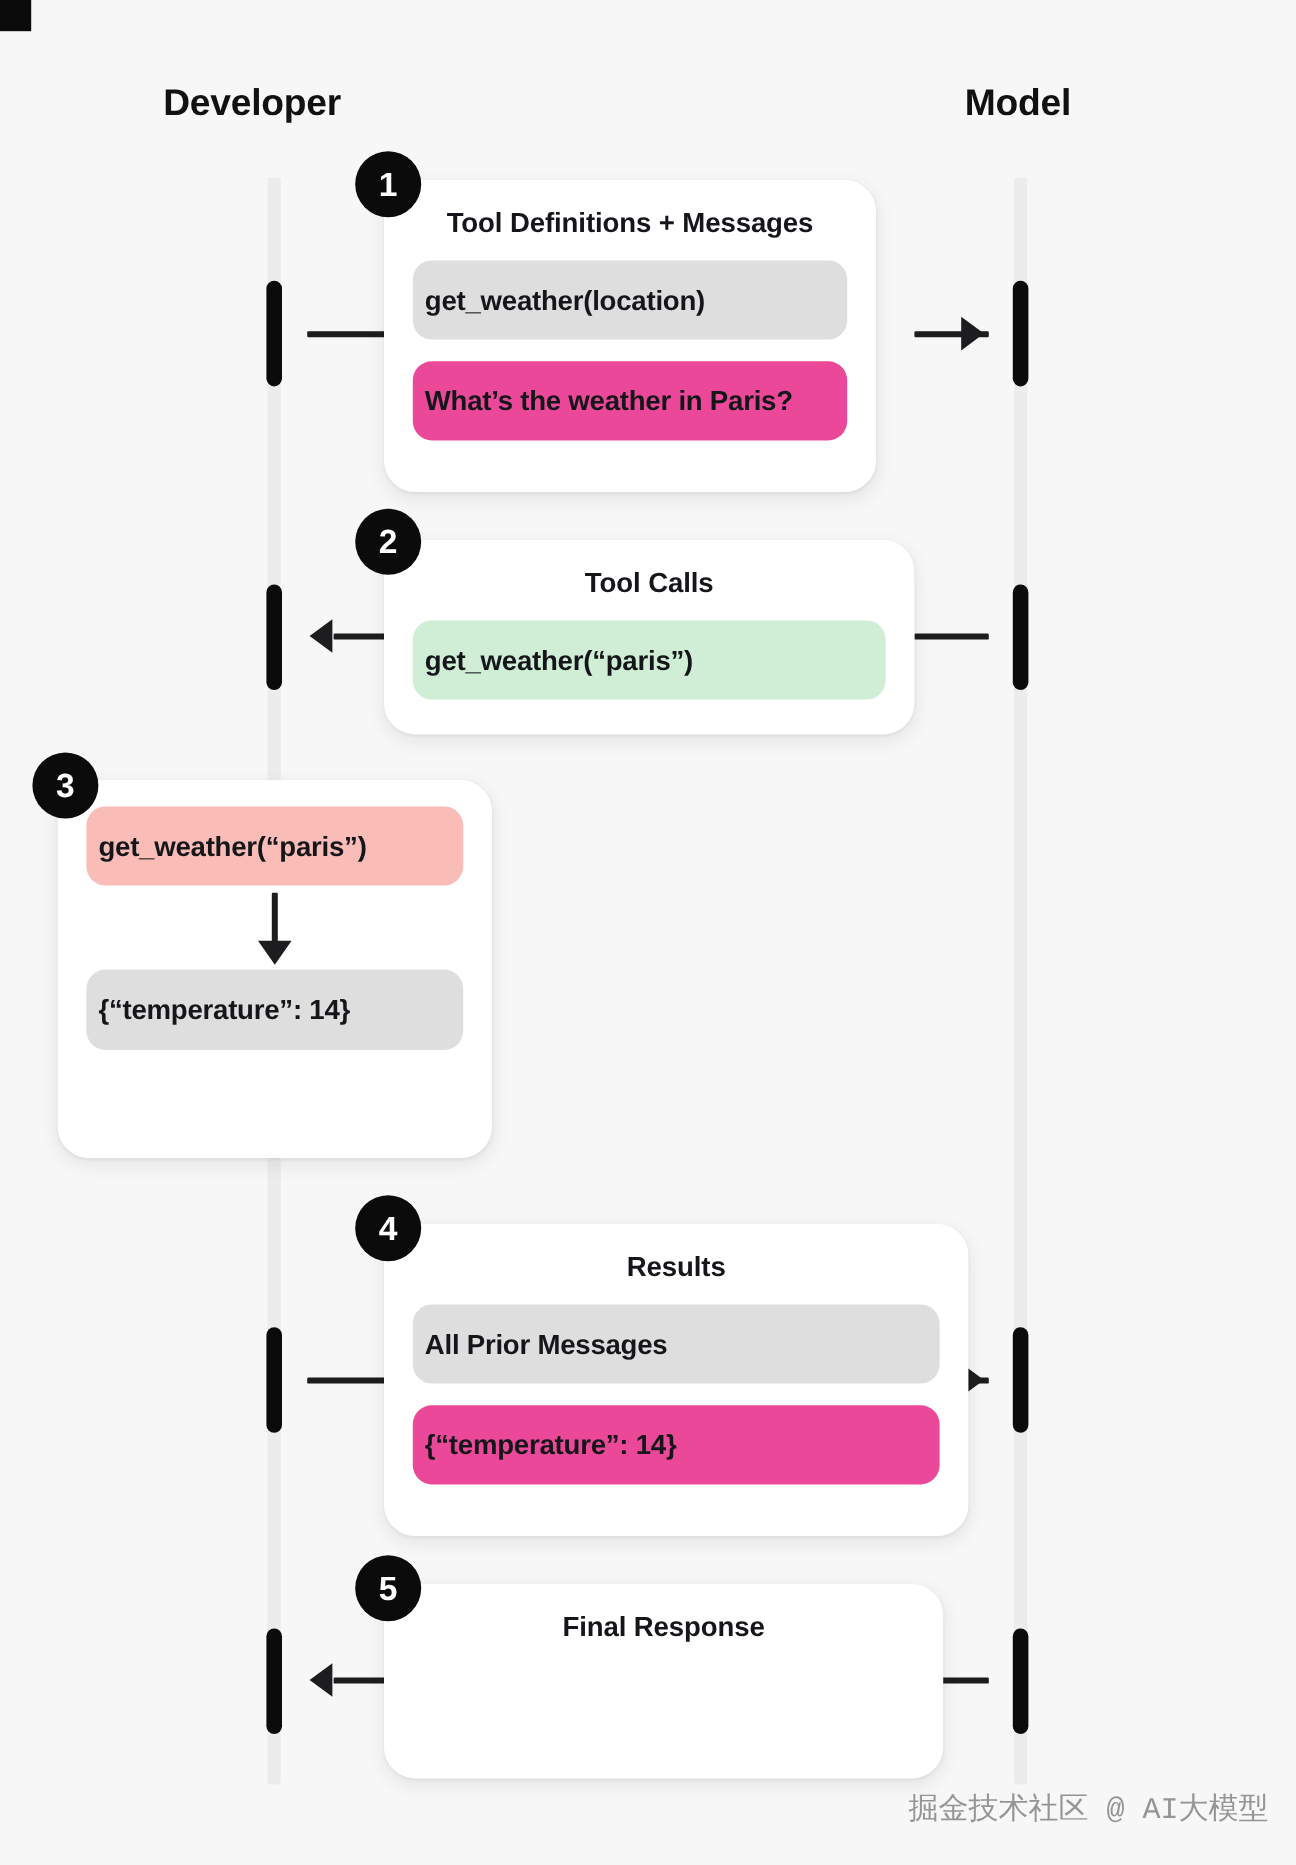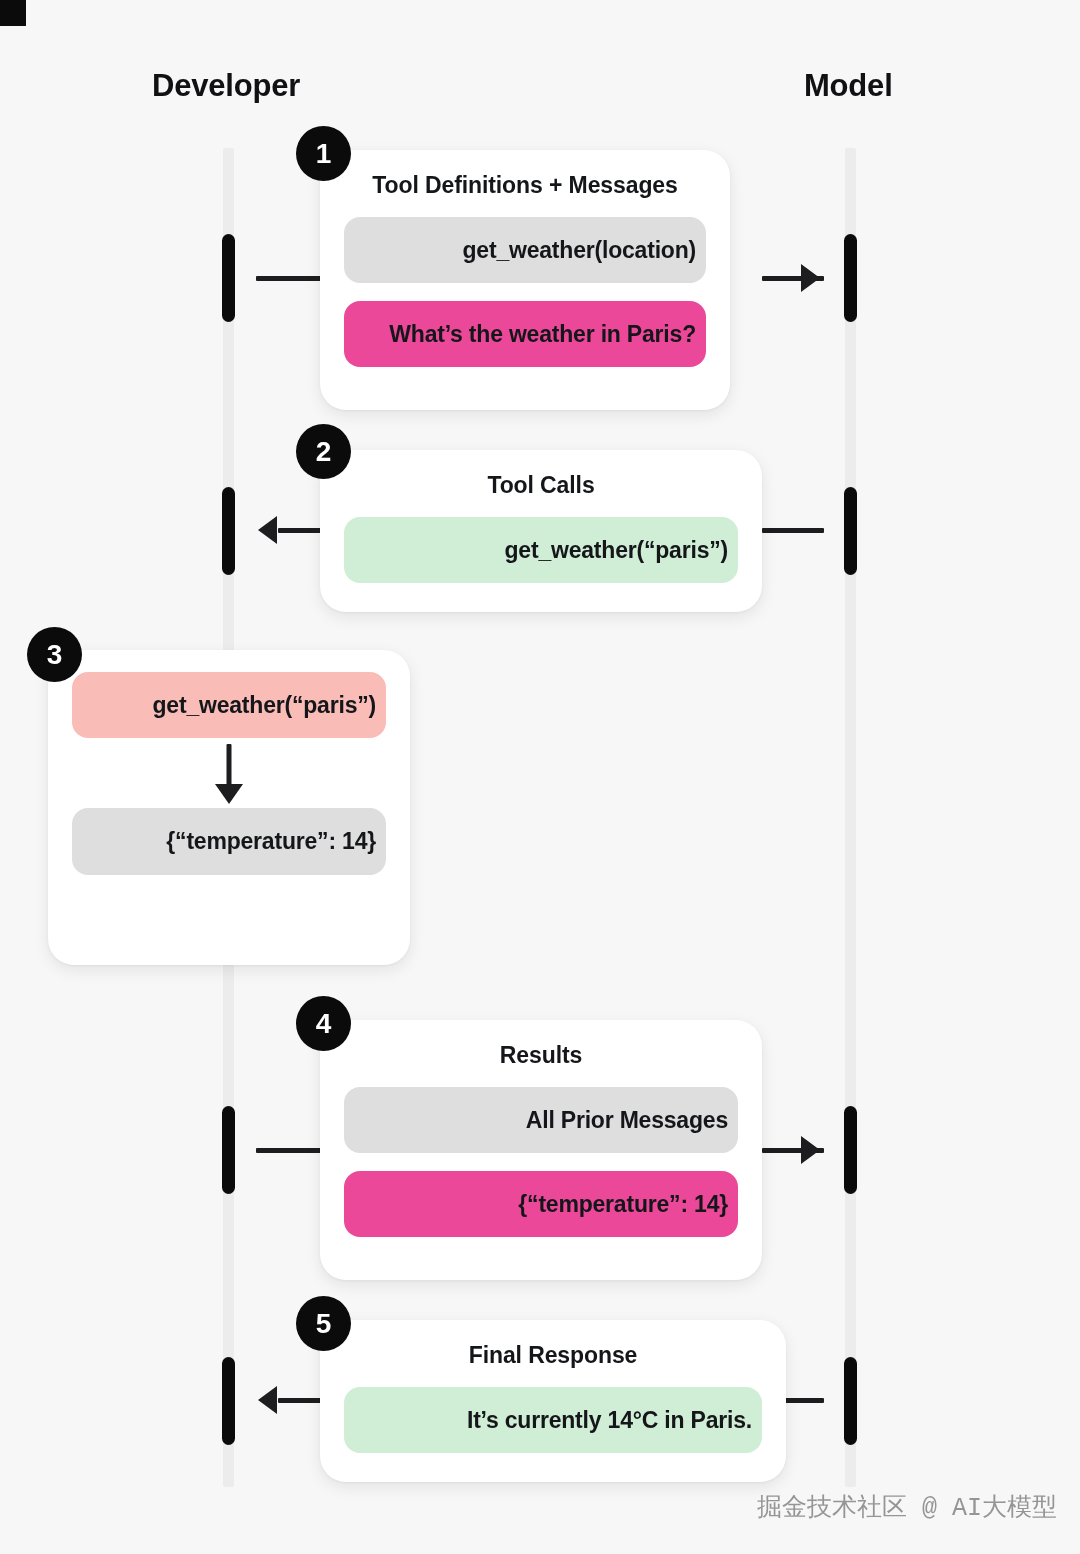--- a/index.html
+++ b/index.html
@@ -18,21 +18,21 @@
 
   
   .actor-label{
     position:absolute;
     font-size:31px;
     font-weight:700;
     color:#111114;
     letter-spacing:-0.2px;
     white-space:nowrap;
   }
-  #actor-developer{left:152px;top:68px;}
+  #actor-developer{left:136px;top:68px;}
   #actor-model{left:804px;top:68px;}
 
   
   .lifeline{
     position:absolute;
     width:11px;
     top:148px;
     height:1339px;
     background:#ececec;
     border-radius:2px;
@@ -75,21 +75,21 @@
     text-align:center;
     font-size:23px;
     font-weight:700;
     color:#15161a;
     letter-spacing:-0.1px;
     margin-bottom:17px;
     line-height:1.2;
   }
   .pill{
     border-radius:16px;
-    text-align:right;
+    text-align:left;
     font-size:23px;
     font-weight:700;
     color:#15161a;
     letter-spacing:-0.2px;
     padding:20px 10px;
     line-height:1.15;
     box-sizing:border-box;
   }
   .pill + .pill{margin-top:18px;}
   .pill-gray{background:#dedede;}
@@ -209,29 +209,28 @@
   <div class="card" id="card-3" style="left:48px;top:650px;width:362px;height:315px;">
     <div class="pill pill-pink">get_weather(“paris”)</div>
     <div class="down-arrow">
       <div class="shaft"></div>
       <div class="head"></div>
     </div>
     <div class="pill pill-gray" style="margin-top:0;">{“temperature”: 14}</div>
   </div>
   <div class="badge" style="left:27px;top:627px;">3</div>
 
-  <div class="card" id="card-4" style="left:320px;top:1020px;width:442px;height:260px;">
+  <div class="card" id="card-4" style="left:320px;top:1020px;width:487px;height:260px;">
     <div class="card-title">Results</div>
     <div class="pill pill-gray">All Prior Messages</div>
     <div class="pill pill-blue">{“temperature”: 14}</div>
   </div>
   <div class="badge" style="left:296px;top:996px;">4</div>
 
   <div class="card" id="card-5" style="left:320px;top:1320px;width:466px;height:162px;">
     <div class="card-title">Final Response</div>
-    <div class="pill pill-green">It’s currently 14°C in Paris.</div>
   </div>
   <div class="badge" style="left:296px;top:1296px;">5</div>
 
   <div class="watermark" id="watermark-primary">掘金技术社区 @ AI大模型</div>
   <div class="watermark" id="watermark-secondary">CSDN @沐雪架构师</div>
 
 </div>
 
 </body></html>

